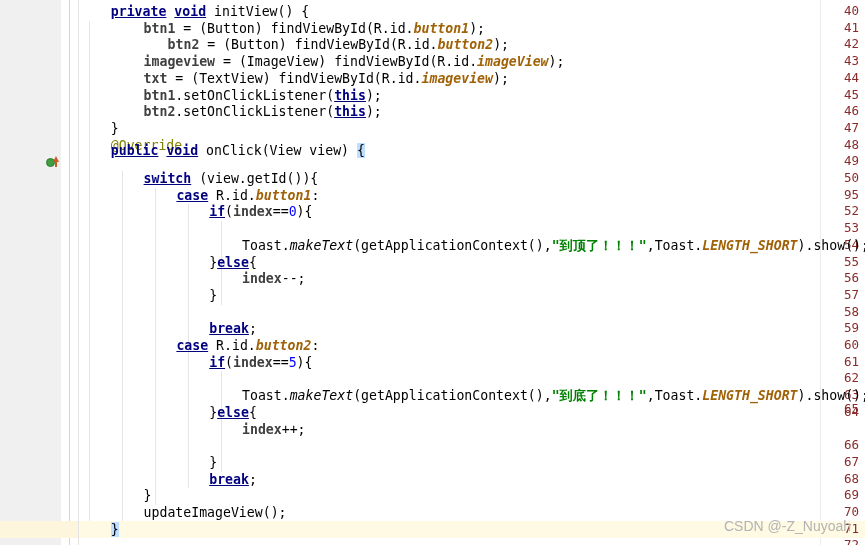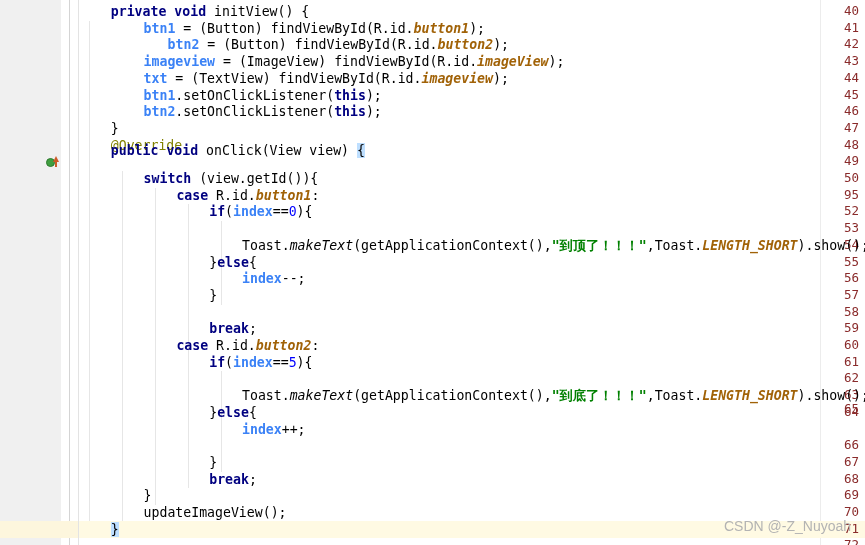--- a/index.html
+++ b/index.html
@@ -98,22 +98,22 @@
   
   .iguide{
     position:absolute;width:1px;background:#e6e6e6;z-index:0;
   }
   
   .margin-guide{
     position:absolute;top:0;width:1px;height:545px;background:#ececec;z-index:0;
   }
 
   
-  .kw   {color:#000080;font-weight:bold;}
-  .fld  {color:#3b82f6;font-weight:bold;}      
+  .kw   {color:#000080;font-weight:bold;text-decoration:underline;}
+  .fld  {color:#404040;font-weight:bold;}      
   .fldi {color:#a16207;font-weight:bold;font-style:italic;} 
   .mthi {color:#000000;font-style:italic;}      
   .str  {color:#008000;font-weight:bold;}       
   .num  {color:#0000ff;}
   .ann  {color:#808000;}                        
   .punct{color:#000000;}
   .brace-hl{background:#bedfff;}
 
   
   .watermark{

